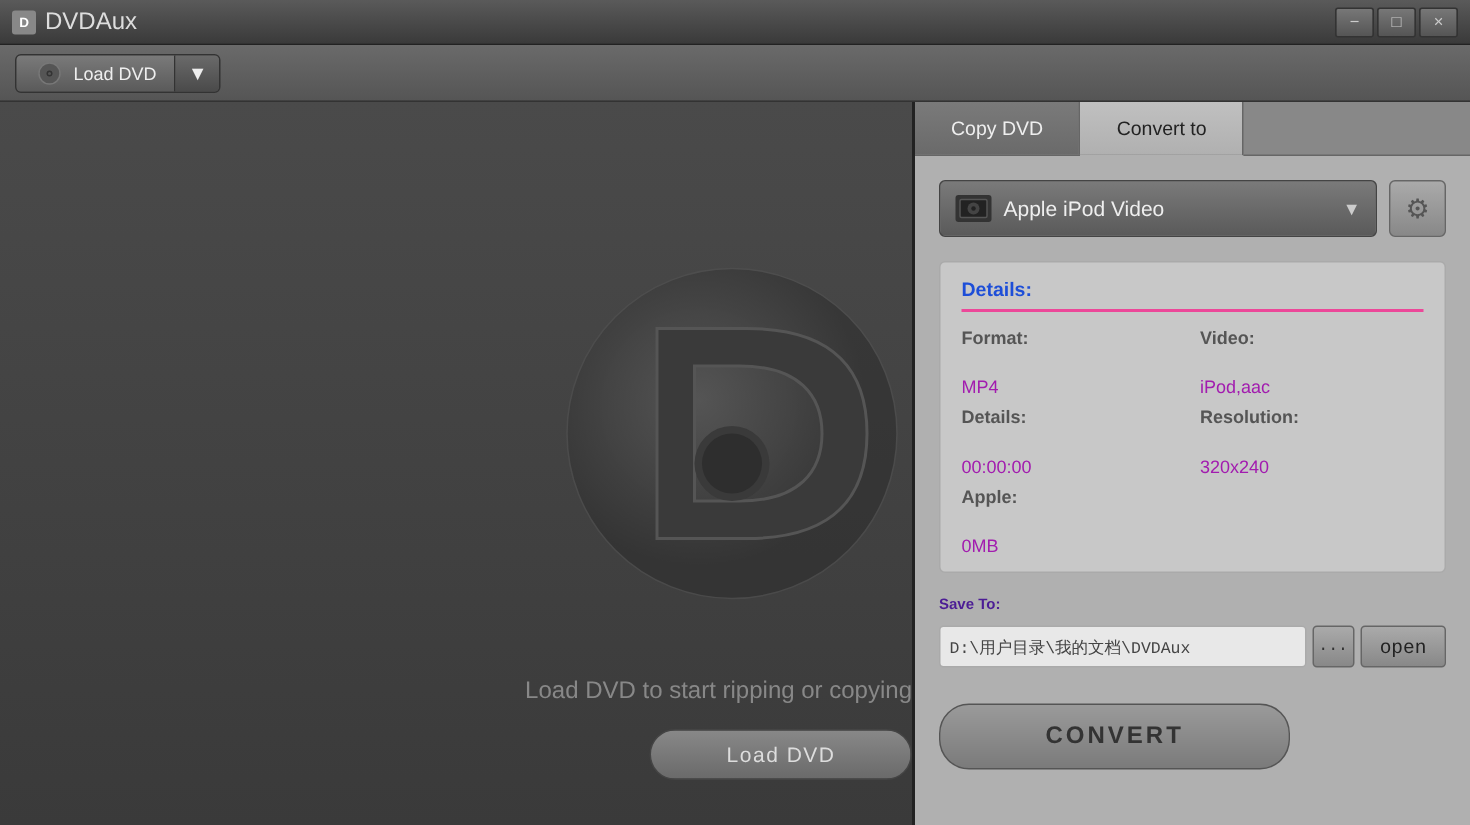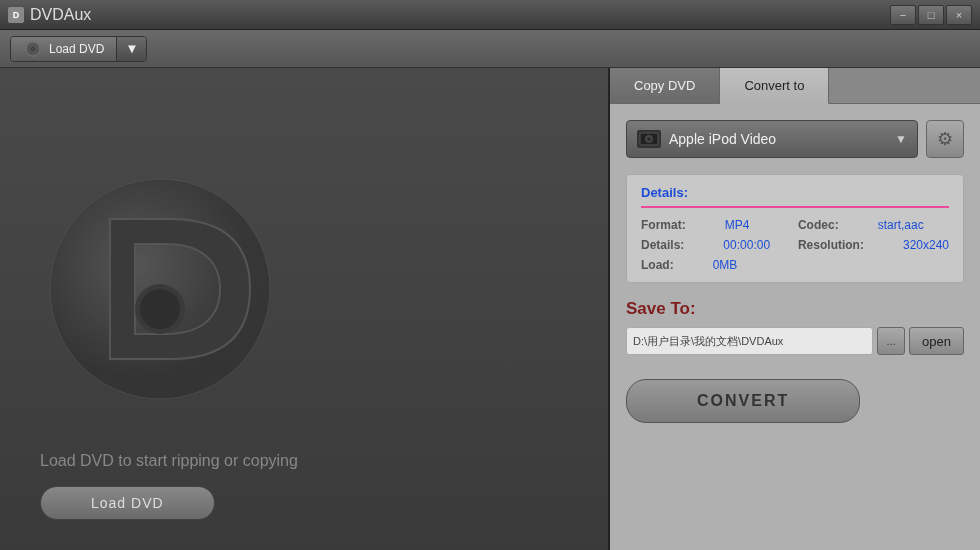--- a/index.html
+++ b/index.html
@@ -101,25 +101,24 @@
       display: flex;
       height: calc(550px - 68px);
     }
 
     
     .left-panel {
       flex: 1;
       background: linear-gradient(to bottom, #4a4a4a, #3a3a3a);
       display: flex;
       flex-direction: column;
-      align-items: flex-start;
+      align-items: flex-end;
       justify-content: center;
       position: relative;
       border-right: 2px solid #222;
-      padding-left: 40px;
     }
 
     
     .big-logo {
       width: 240px;
       height: 240px;
       position: relative;
       margin-bottom: 40px;
     }
     .big-logo svg {
@@ -249,46 +248,47 @@
       border-bottom: 2px solid #ec4899;
     }
     .details-grid {
       display: grid;
       grid-template-columns: 1fr 1fr;
       gap: 6px 10px;
     }
     .detail-item {
       display: flex;
       align-items: flex-start;
-      gap: 4px;
+      gap: 19px;
       font-size: 12px;
+      flex-direction: column;
     }
     .detail-label {
       color: #555;
       font-weight: bold;
     }
     .detail-value {
-      color: #1d4ed8;
-      margin-left: 35px;
+      color: #a21caf;
     }
 
     
     .save-section {
       display: flex;
       flex-direction: column;
       gap: 8px;
     }
     .save-label {
-      font-size: 17px;
+      font-size: 10px;
       font-weight: bold;
-      color: #7f1d1d;
+      color: #4c1d95;
     }
     .save-row {
       display: flex;
       gap: 4px;
+      font-family: Liberation Mono, monospace;
     }
     .save-path {
       flex: 1;
       height: 28px;
       background: #e8e8e8;
       border: 1px solid #aaa;
       border-radius: 3px;
       padding: 0 6px;
       font-size: 11px;
       color: #444;
@@ -428,33 +428,33 @@
       </div>
 
       <div class="details-section">
         <div class="details-title">Details:</div>
         <div class="details-grid">
           <div class="detail-item">
             <span class="detail-label">Format:</span>
             <span class="detail-value">MP4</span>
           </div>
           <div class="detail-item">
-            <span class="detail-label">Codec:</span>
-            <span class="detail-value">start,aac</span>
+            <span class="detail-label">Video:</span>
+            <span class="detail-value">iPod,aac</span>
           </div>
           <div class="detail-item">
             <span class="detail-label">Details:</span>
             <span class="detail-value">00:00:00</span>
           </div>
           <div class="detail-item">
             <span class="detail-label">Resolution:</span>
             <span class="detail-value">320x240</span>
           </div>
           <div class="detail-item">
-            <span class="detail-label">Load:</span>
+            <span class="detail-label">Apple:</span>
             <span class="detail-value">0MB</span>
           </div>
         </div>
       </div>
 
       <div class="save-section">
         <span class="save-label">Save To:</span>
         <div class="save-row">
           <div class="save-path">D:\用户目录\我的文档\DVDAux</div>
           <div class="browse-btn">...</div>

